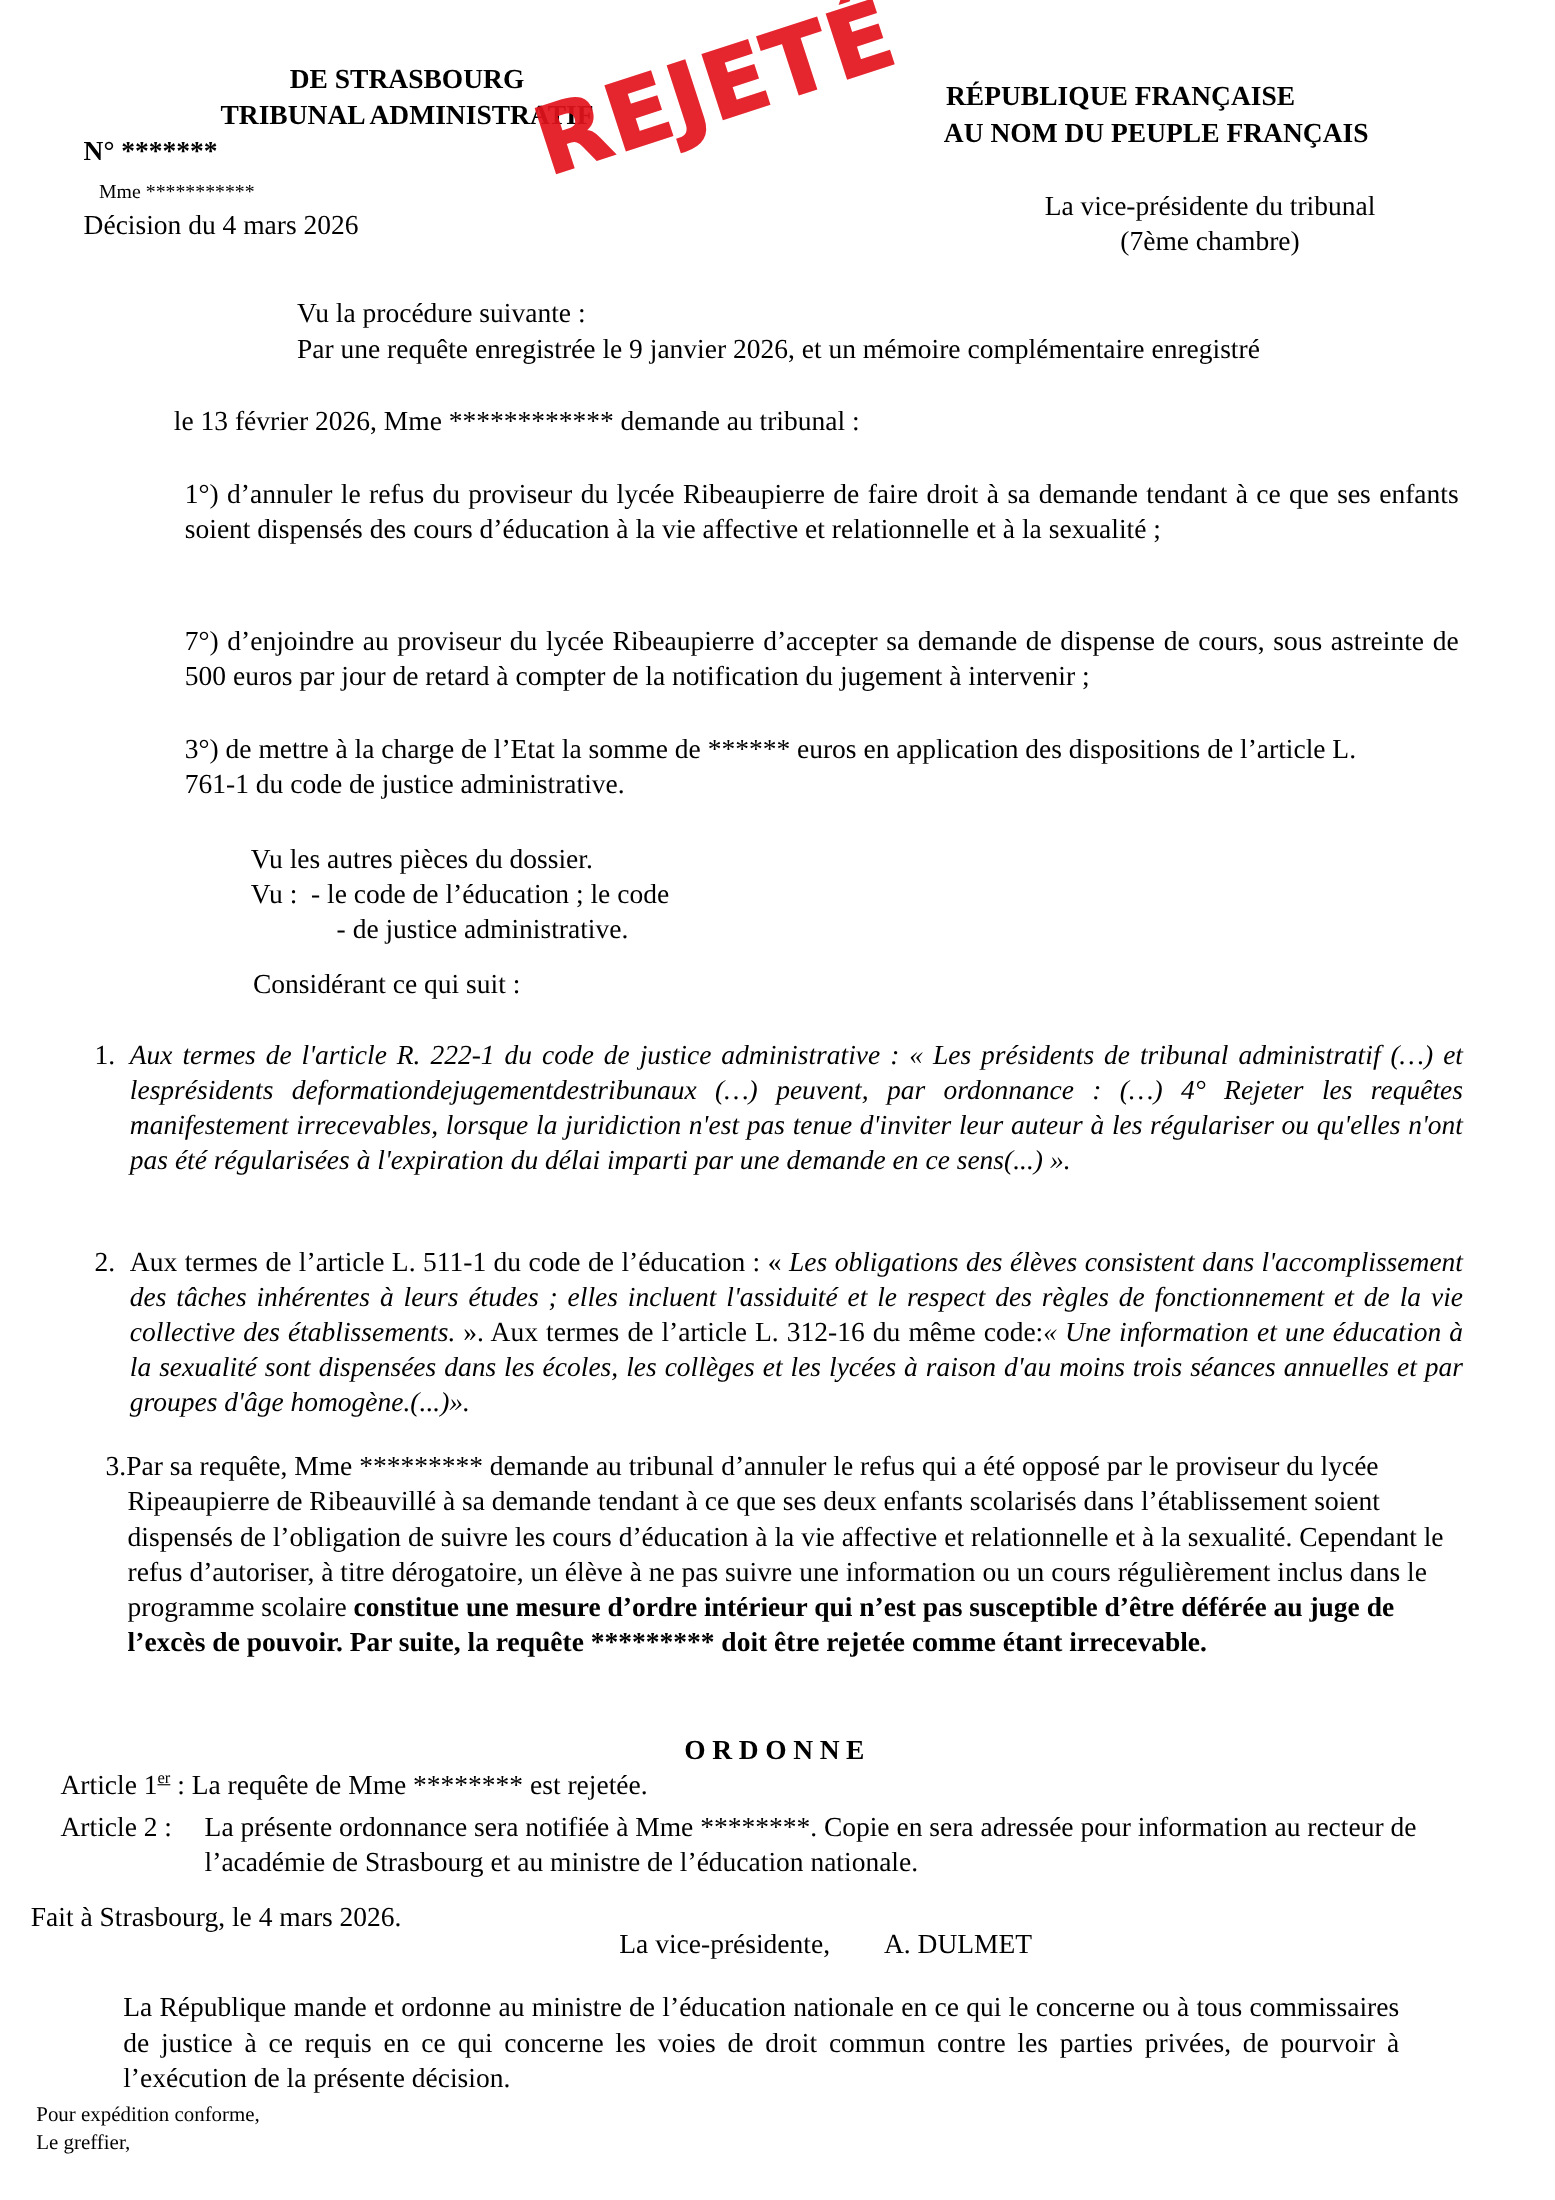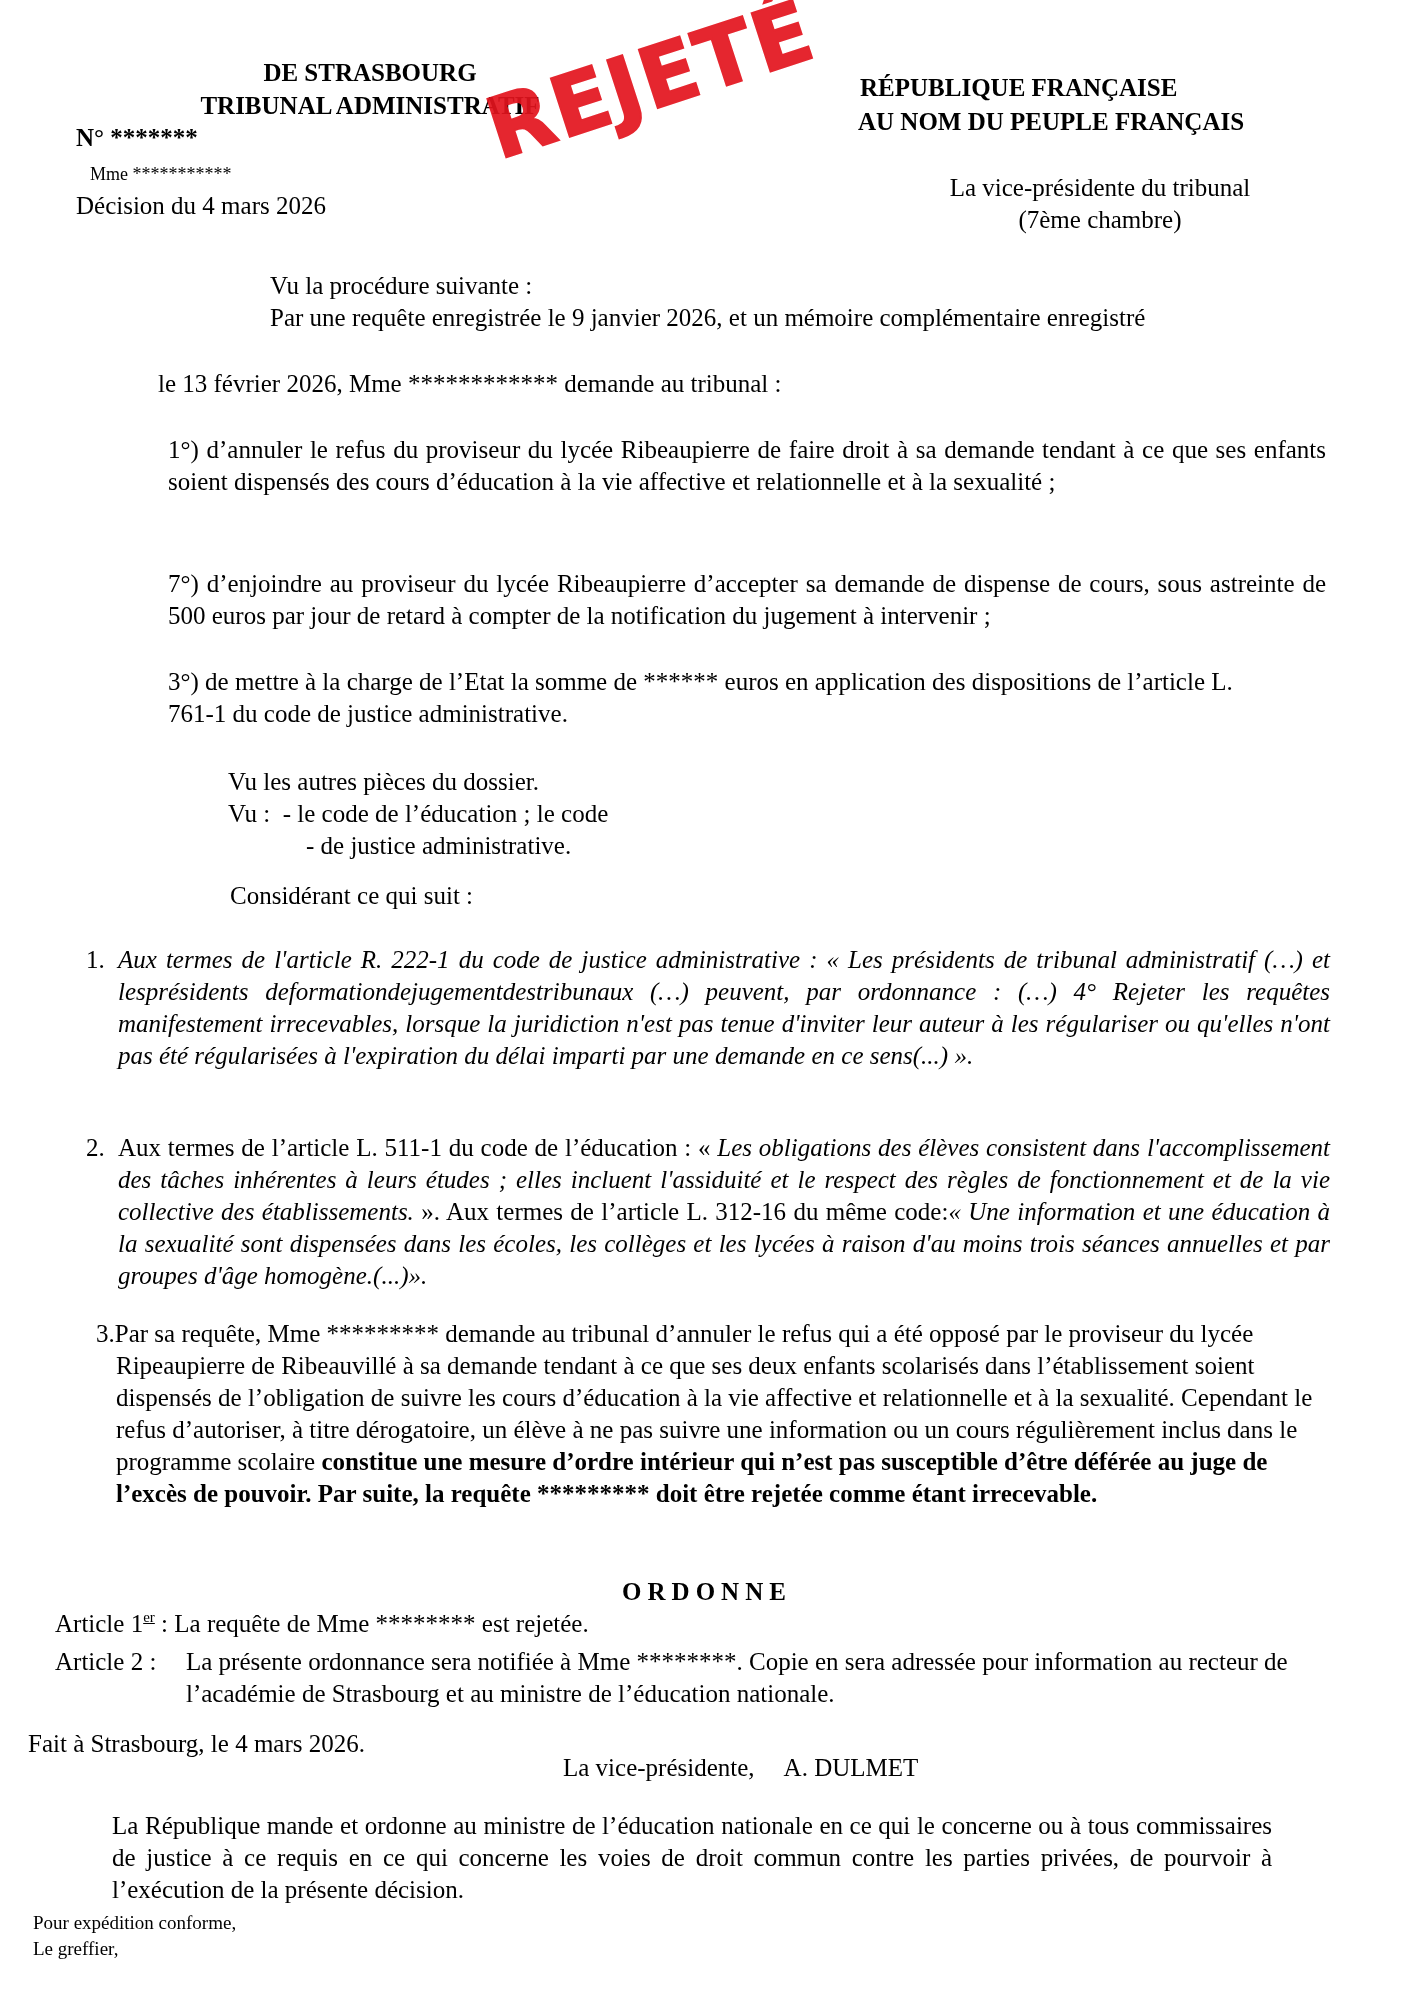--- a/index.html
+++ b/index.html
@@ -55,21 +55,21 @@
   .c3 .body { left: 0; text-indent: 0; }
 
   .ordonne { left: 0; width: 1414px; top: 1576px; font-weight: bold; letter-spacing: 6px; font-size: 25px; }
   .art1 { left: 55px; top: 1608px; }
   .art2-label { left: 55px; top: 1646px; text-align: right; }
   .art2-text { left: 186px; top: 1646px; width: 1150px; }
   sup { font-size: 15px; line-height: 0; vertical-align: 10px; text-decoration: underline; }
 
   .fait { left: 28px; top: 1728px; }
   .sign { left: 563px; top: 1752px; }
-  .sign .name { margin-left: 29px; }
+  .sign .name { margin-left: 49px; }
   .mandate { left: 112px; top: 1810px; width: 1160px; }
   .expedition { left: 33px; top: 1910px; font-size: 19px; line-height: 26px; }
 </style>
 </head>
 <body>
 
 <div class="abs hdr-left-title center">
   <div>DE STRASBOURG</div>
   <div>TRIBUNAL ADMINISTRATIF</div>
 </div>

